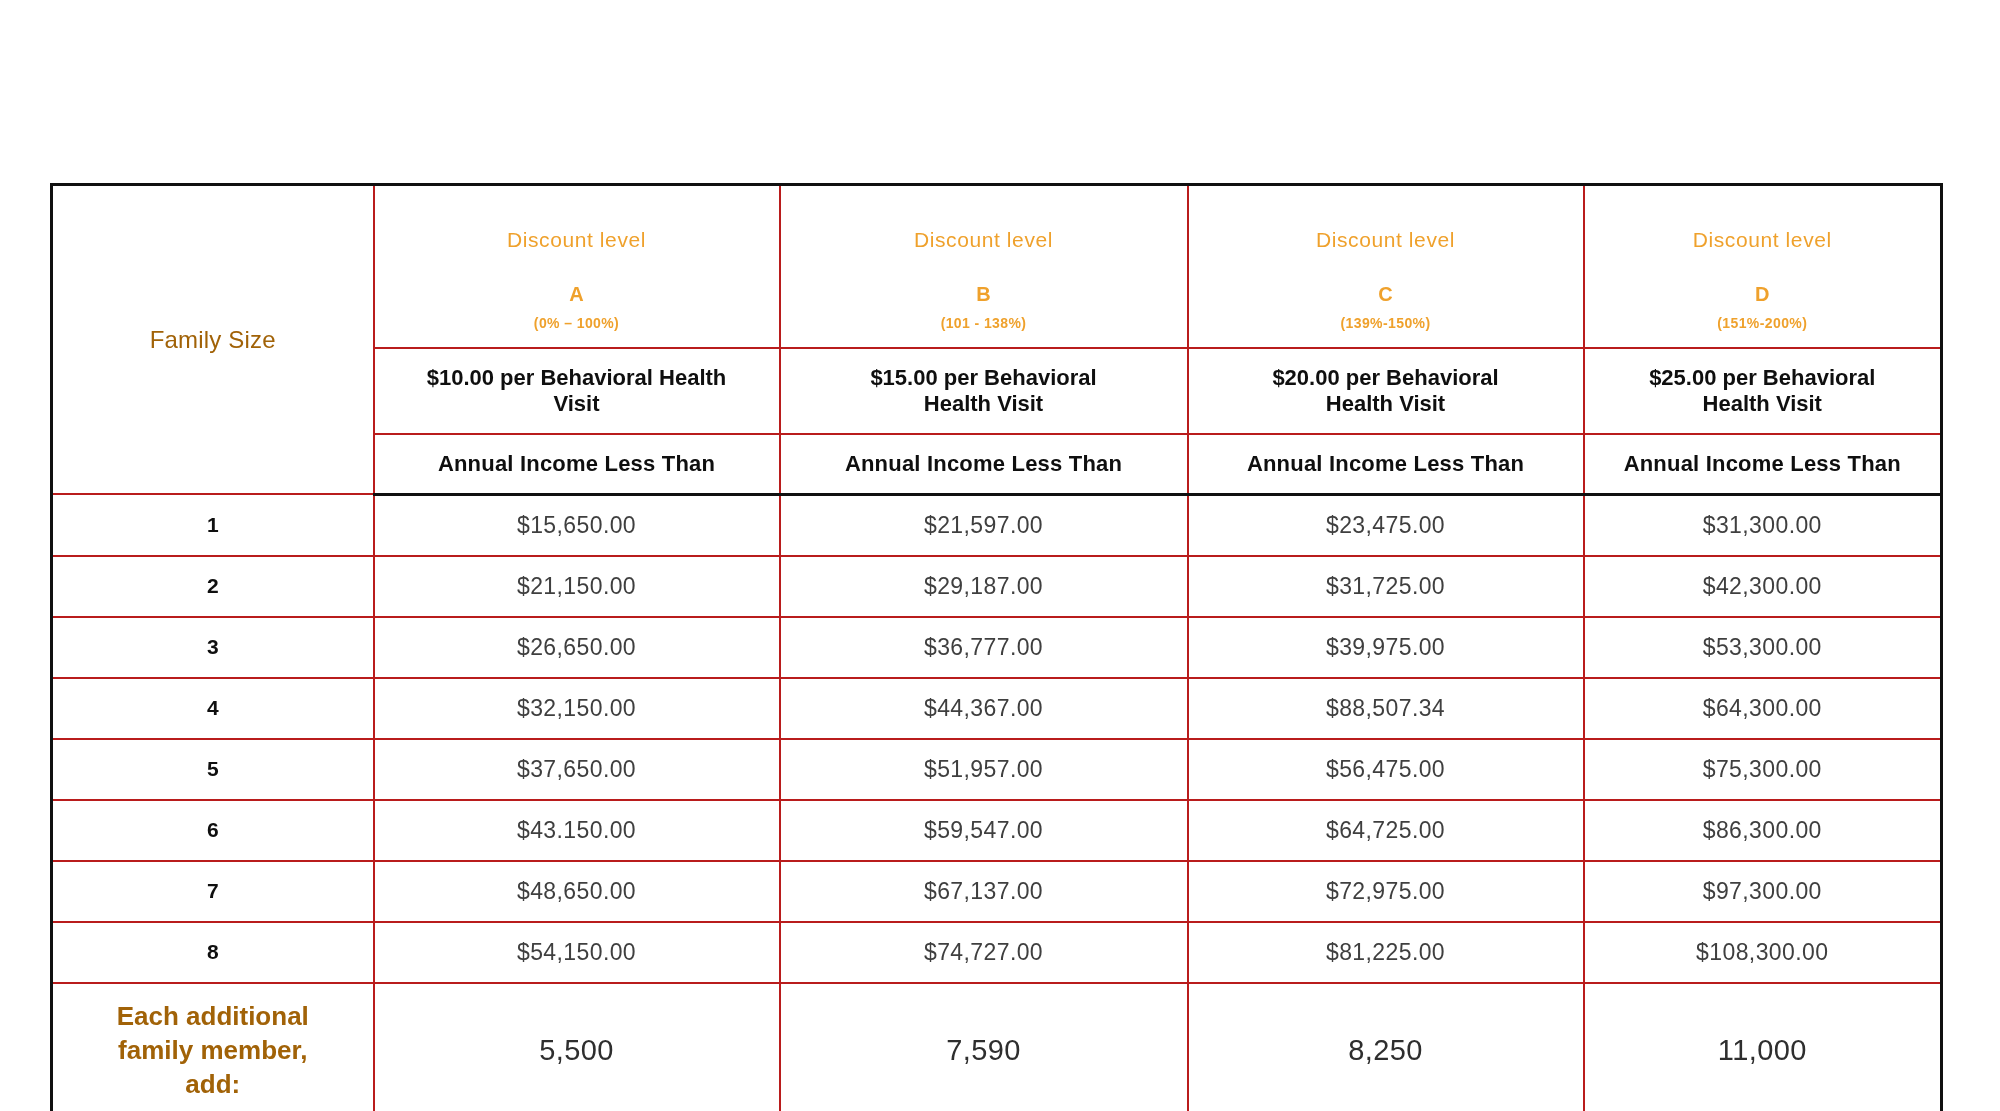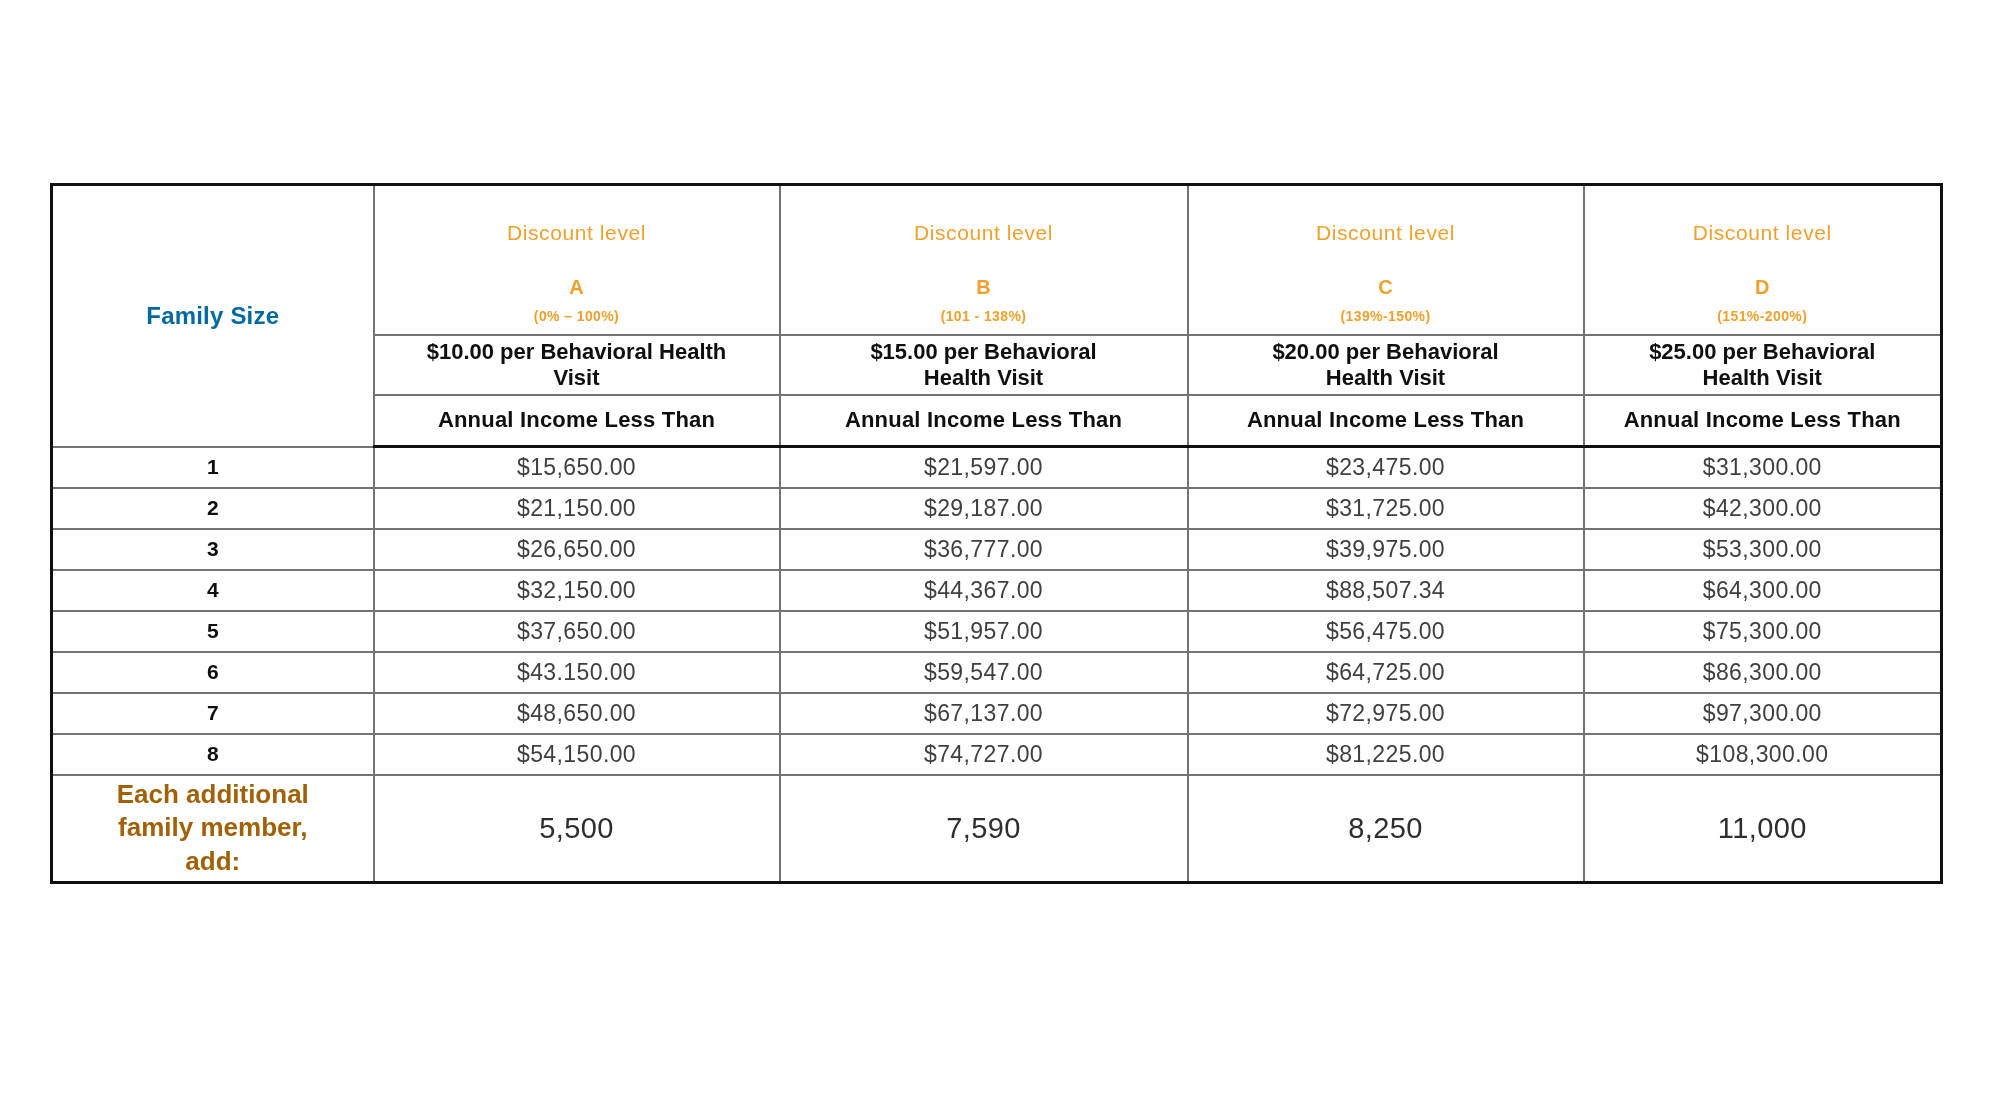--- a/index.html
+++ b/index.html
@@ -14,40 +14,40 @@
   .table-wrap { position: absolute; left: 50px; top: 183px; }
 
   table.fee-table {
     border-collapse: collapse;
     table-layout: fixed;
     width: 1890px;
     background: #ffffff;
     border: 3px solid #101010;
   }
   table.fee-table td {
-    border: 2px solid #737373;
+    border: 2px solid #b91c1c;
     text-align: center;
     vertical-align: middle;
-    padding: 2px;
+    padding: 16px;
     overflow: hidden;
   }
 
   
   tr.r-discount td { height: 150px; }
   tr.r-visit    td { height: 60px; }
   tr.r-income   td { height: 52px; border-bottom: 3px solid #101010; }
   tr.r-data     td { height: 41px; }
   tr.r-add      td { height: 88px; }
 
   
   td.family-cell {
-    font-weight: bold;
+    font-weight: normal;
     font-size: 24px;
     letter-spacing: 0.2px;
-    color: #0369a1;
+    color: #a16207;
   }
 
   
   td.discount-cell { vertical-align: top; }
   .d-inner { padding-top: 26px; }
   .d-title {
     color: #EFA12C;
     font-size: 21px;
     letter-spacing: 0.6px;
     margin-bottom: 31px;

